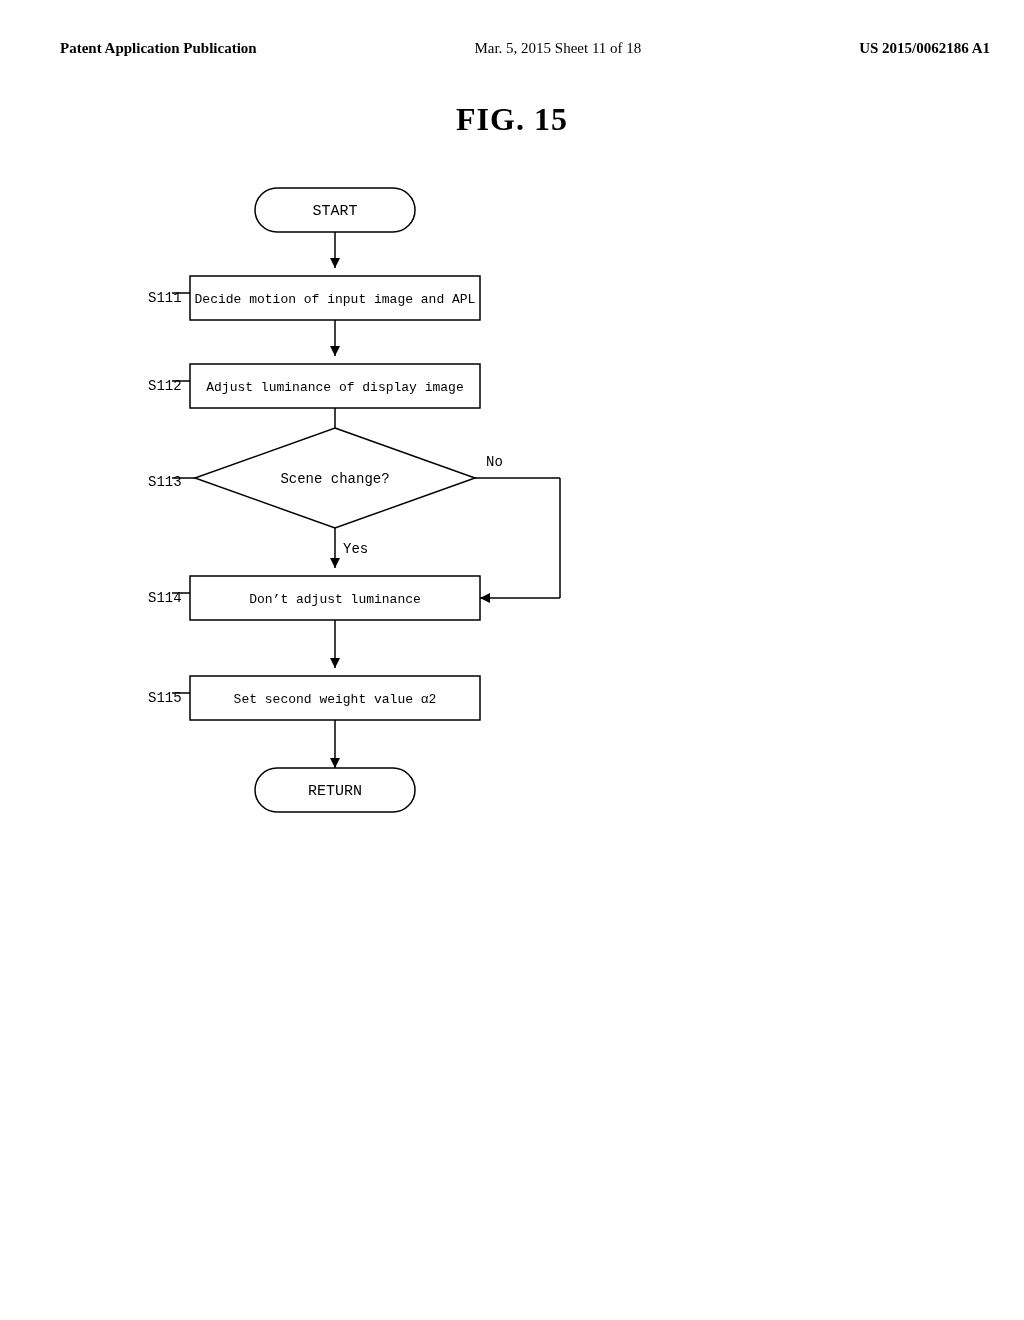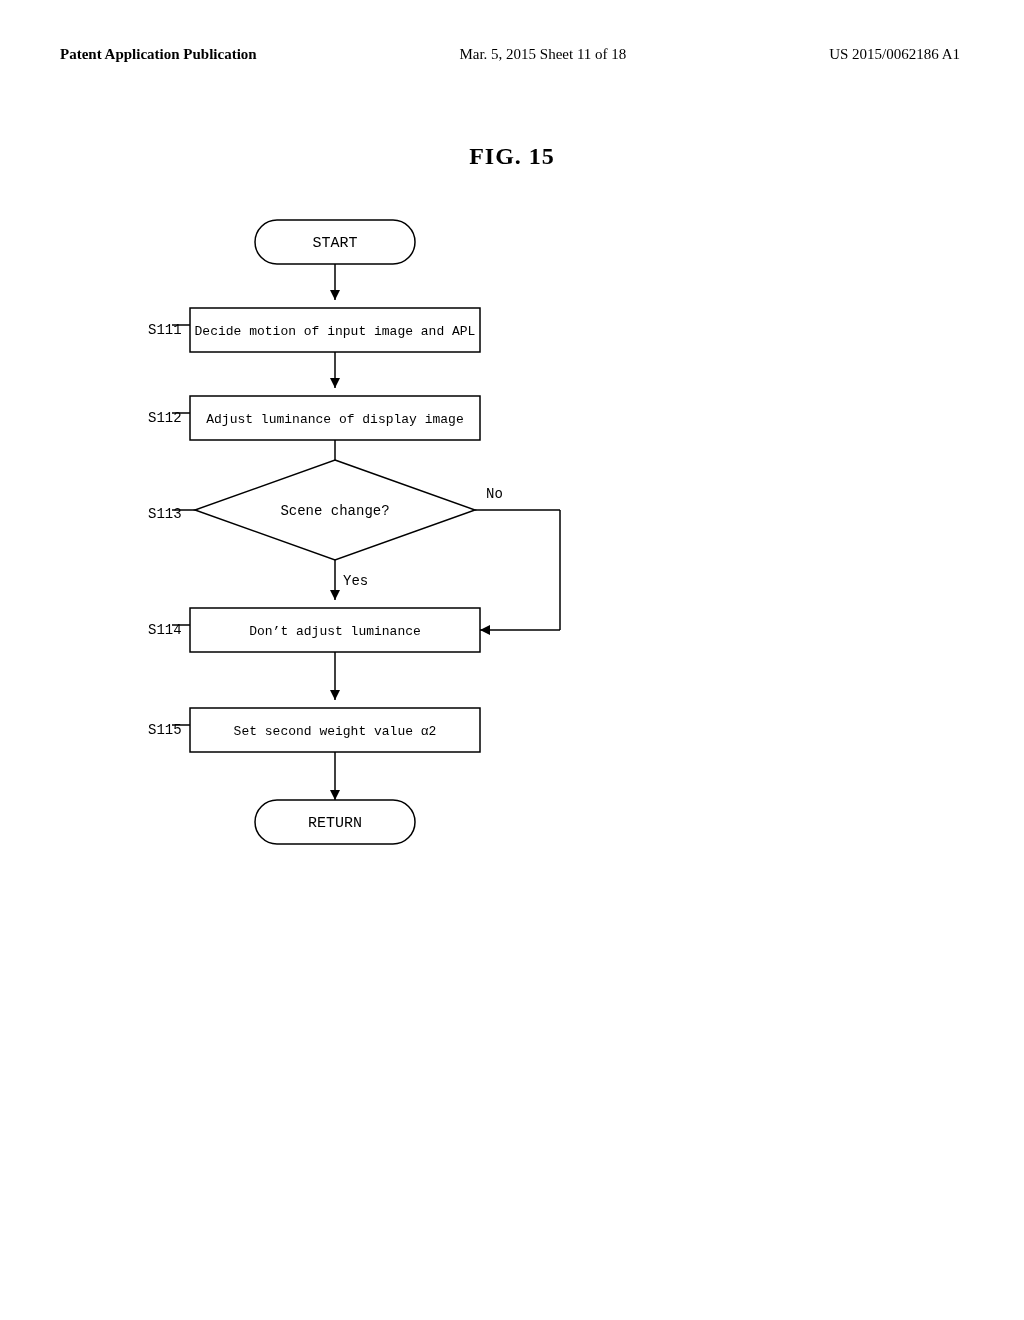--- a/index.html
+++ b/index.html
@@ -10,42 +10,41 @@
       font-family: 'Times New Roman', Times, serif;
       position: relative;
       overflow: hidden;
     }
 
     
     .header {
       display: flex;
       justify-content: space-between;
       align-items: baseline;
-      padding: 40px 64px 0 60px;
+      padding: 40px 34px 0 60px;
       gap: 8px;
     }
     .header-left {
       font-weight: bold;
       font-size: 15px;
     }
     .header-center {
       font-size: 15px;
-      margin-top: 6px;
     }
     .header-right {
-      font-weight: normal;
+      font-weight: bold;
       font-size: 15px;
     }
 
     
     .fig-title {
       text-align: center;
-      font-size: 24px;
+      font-size: 32px;
       font-weight: bold;
-      margin-top: 80px;
+      margin-top: 44px;
       letter-spacing: 1px;
     }
 
     
     .flowchart {
       position: relative;
       width: 100%;
       margin-top: 30px;
       display: flex;
       flex-direction: column;

